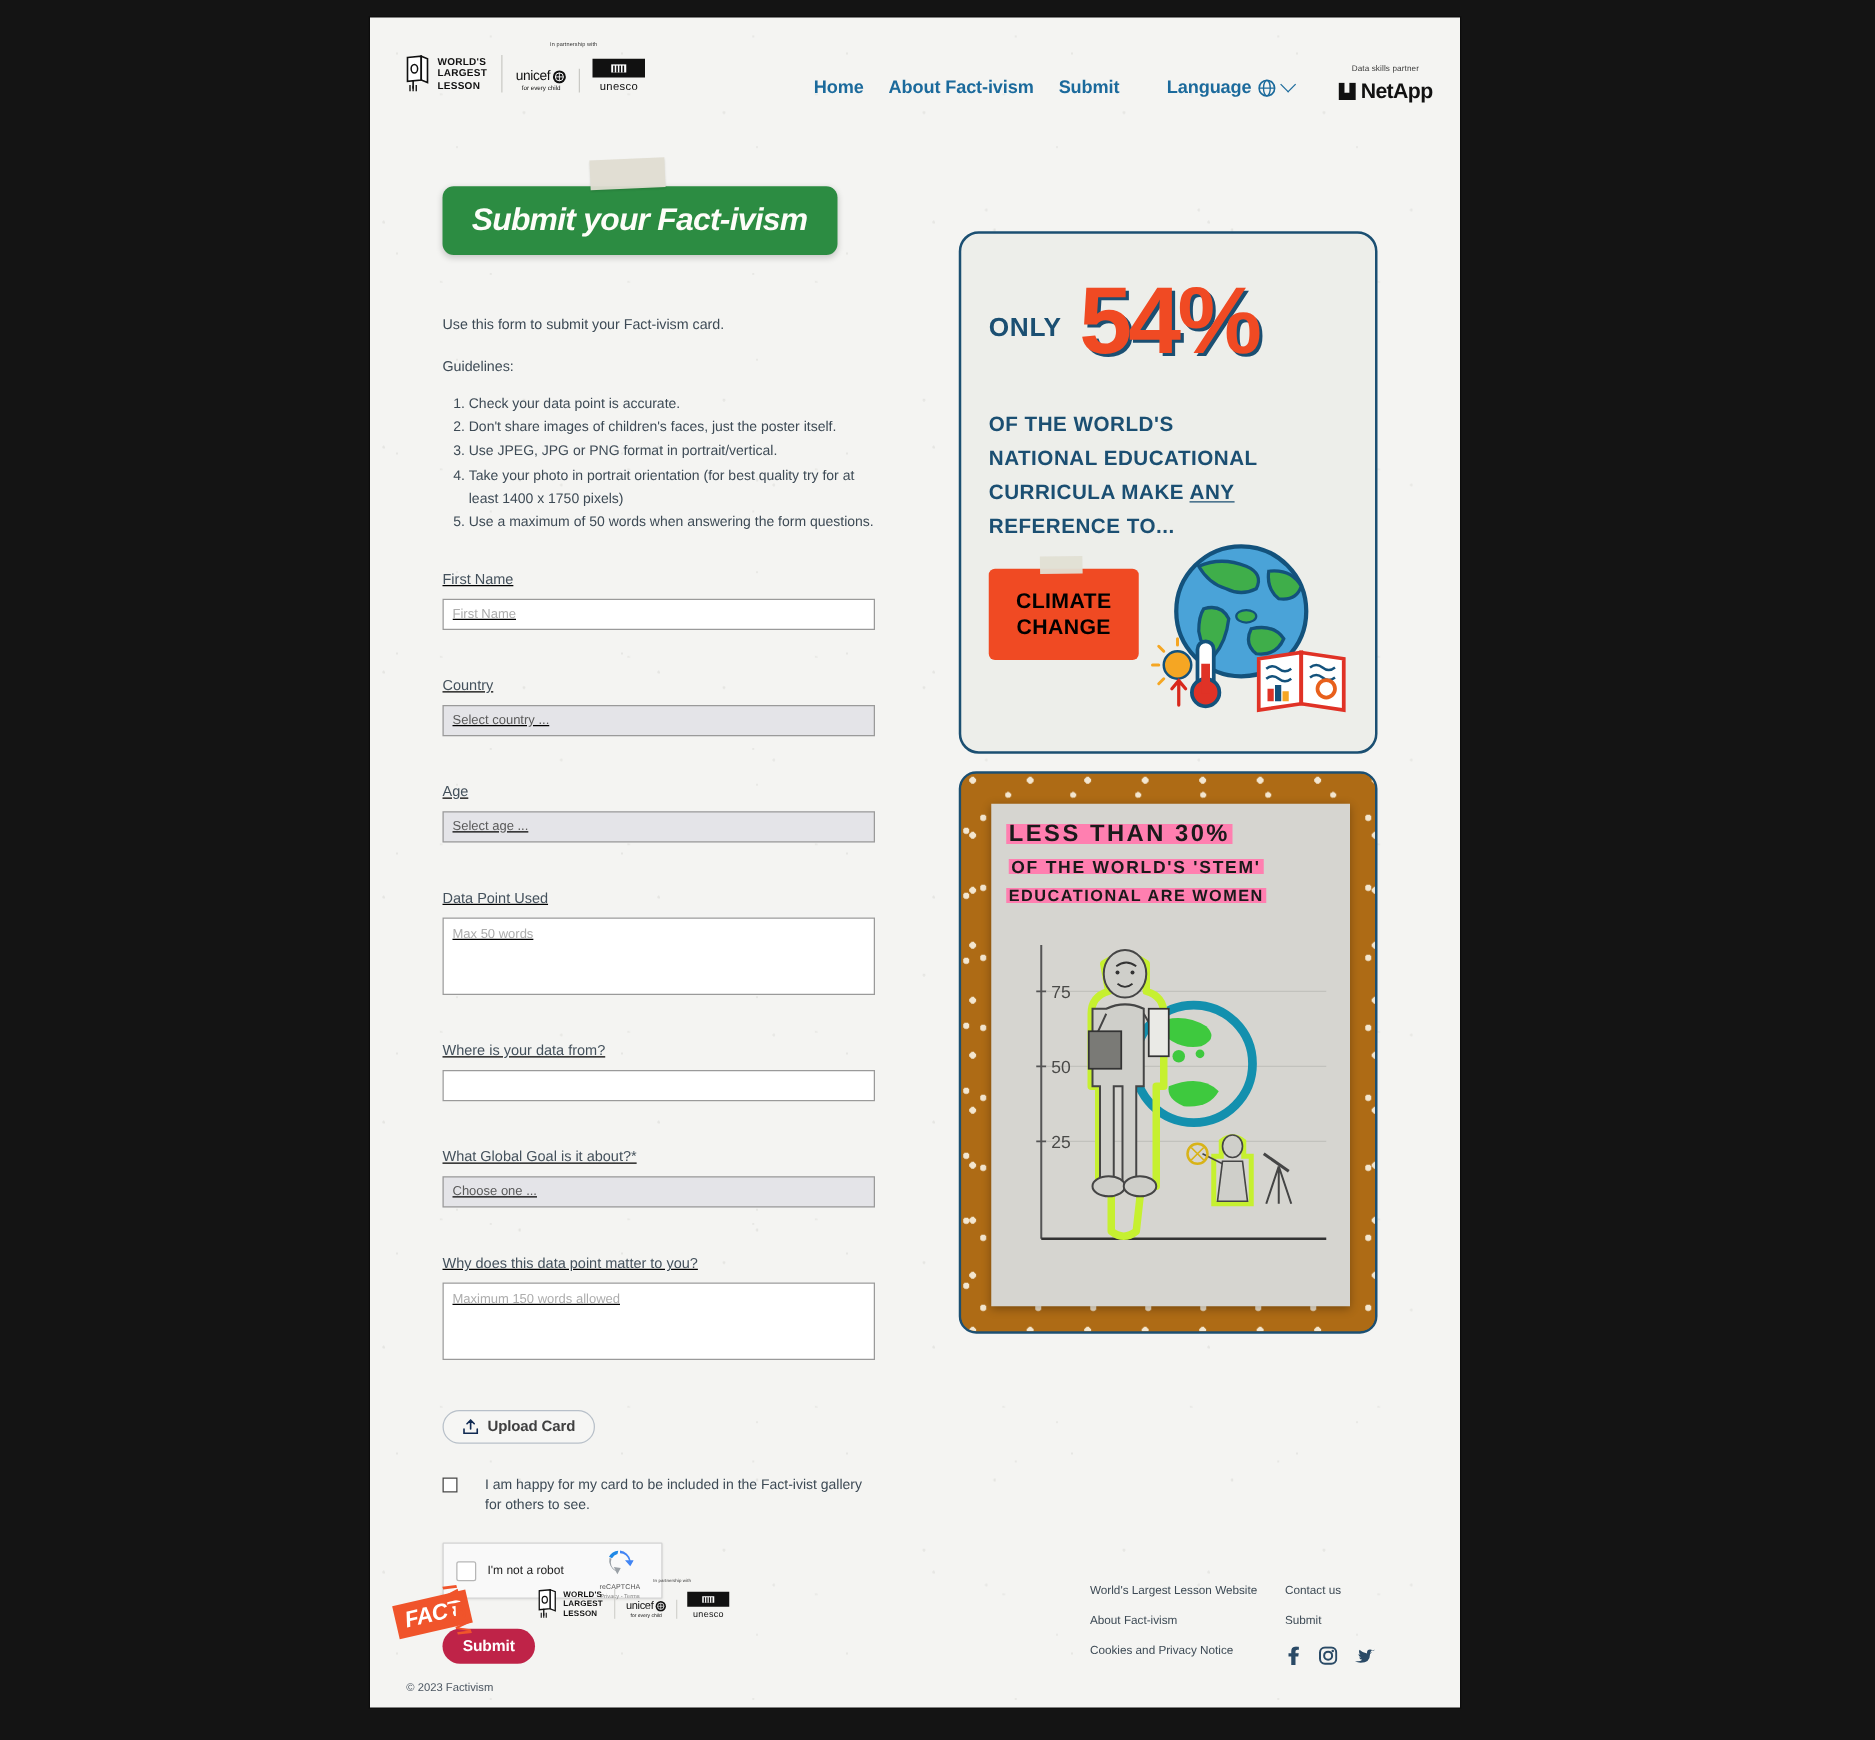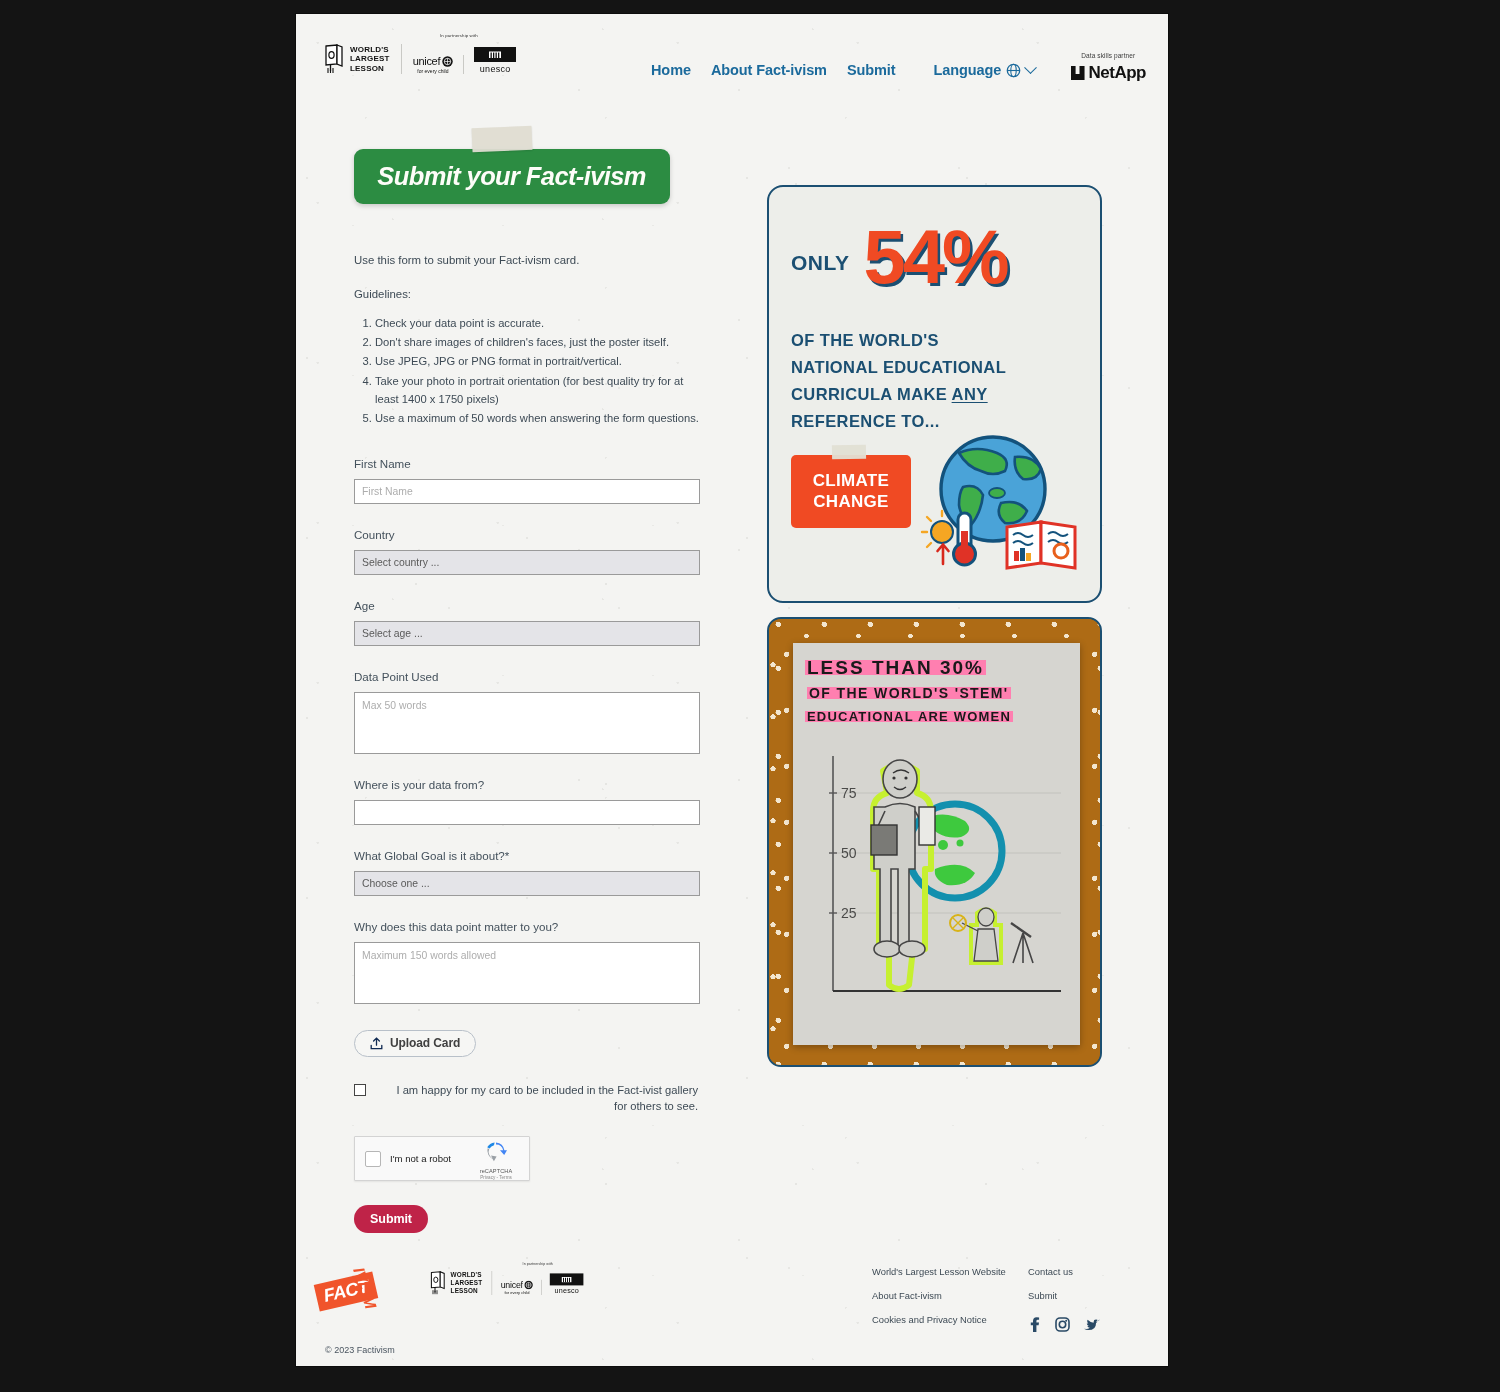--- a/index.html
+++ b/index.html
@@ -103,21 +103,21 @@
     transform: scaleX(1.02);
   }
 
   
   #form-col { position: absolute; left: 58px; top: 238px; width: 350px; z-index: 3; }
   .intro { font-size: 11.4px; color: #3d4a55; line-height: 1.5; margin: 0 0 19px 0; }
   .guide-head { font-size: 11.4px; color: #3d4a55; margin: 0 0 14px 0; }
   ol.guides { margin: 0 0 30px 0; padding-left: 21px; }
   ol.guides li { font-size: 11.2px; color: #3d4a55; line-height: 1.62; margin-bottom: 1px; }
 
-  .field { margin-bottom: 4px; }
+  .field { margin-bottom: 18px; text-decoration: underline; }
   .flabel { font-size: 11.6px; color: #44515c; margin-bottom: 9px; display: block; }
   .finput {
     width: 346px; height: 25px; border: 1px solid #9a9a9a; background: #fff;
     font-family: "Liberation Sans", sans-serif; font-size: 10.4px; color: #333;
     padding: 0 7px; outline: none; display: block;
   }
   .finput::placeholder { color: #adadad; }
   .fselect {
     width: 346px; height: 25px; border: 1px solid #9a9a9a; background: #e4e4e8;
     font-family: "Liberation Sans", sans-serif; font-size: 10.4px; color: #5a5a5a;
@@ -133,21 +133,21 @@
   .ta-150 { height: 62px; }
   .gap-a { height: 20px; }
 
   #upload-btn {
     margin-top: 22px; display: inline-flex; align-items: center; gap: 7px;
     height: 27px; padding: 0 15px; border: 1px solid #b8c0c9; border-radius: 14px;
     background: #f6f6f4; cursor: pointer;
   }
   #upload-btn span.ul { font-weight: 700; font-size: 12px; color: #404040; letter-spacing: -.1px; }
 
-  #consent { margin-top: 25px; display: flex; gap: 22px; align-items: flex-start; width: 344px; text-align: right; }
+  #consent { margin-top: 25px; display: flex; gap: 22px; align-items: flex-start; width: 344px; }
   .cbox { width: 12px; height: 12px; border: 1.3px solid #444; background: #fff;
           flex: none; margin-top: 2px; cursor: pointer; }
   #consent .ctext { font-size: 11.2px; color: #3d4a55; line-height: 1.45; }
 
   #captcha {
     margin-top: 22px; width: 176px; height: 45px; border: 1px solid #d3d3d3;
     background: #f9f9f9; border-radius: 1px; display: flex; align-items: center;
     padding: 0 10px; position: relative; box-shadow: 0 1px 2px rgba(0,0,0,.07);
   }
   .cap-box { width: 16px; height: 16px; border: 1.6px solid #b6b6b6; background: #fff;
@@ -180,21 +180,21 @@
     position: absolute; left: 22px; top: 140px; width: 290px;
     font-family: "Liberation Sans", sans-serif; font-weight: 700; font-size: 16.5px;
     color: #1b4f72; line-height: 1.63; letter-spacing: .4px;
   }
   .stat-body u { text-decoration: underline; text-underline-offset: 2px; }
   #cc-tag {
     position: absolute; left: 22px; top: 268px; width: 120px; height: 73px;
     background: #f04a23; border-radius: 5px; display: flex; flex-direction: column;
     align-items: center; justify-content: center;
   }
-  #cc-tag .l { font-weight: 700; font-size: 17px; color: #ffffff; letter-spacing: .3px; line-height: 1.22; }
+  #cc-tag .l { font-weight: 700; font-size: 17px; color: #000000; letter-spacing: .3px; line-height: 1.22; }
   #cc-tape { position: absolute; left: 63px; top: 258px; width: 34px; height: 14px;
              background: #e2dfd4; opacity: .95; transform: rotate(-1deg); z-index: 2; }
   #globe-art { position: absolute; left: 146px; top: 244px; width: 180px; height: 145px; }
 
   #card-photo {
     position: absolute; left: 471px; top: 603px; width: 335px; height: 450px;
     border: 2px solid #1b4f72; border-radius: 14px; overflow: hidden; z-index: 3;
     background: #ae6b15;
   }
   #cork {

